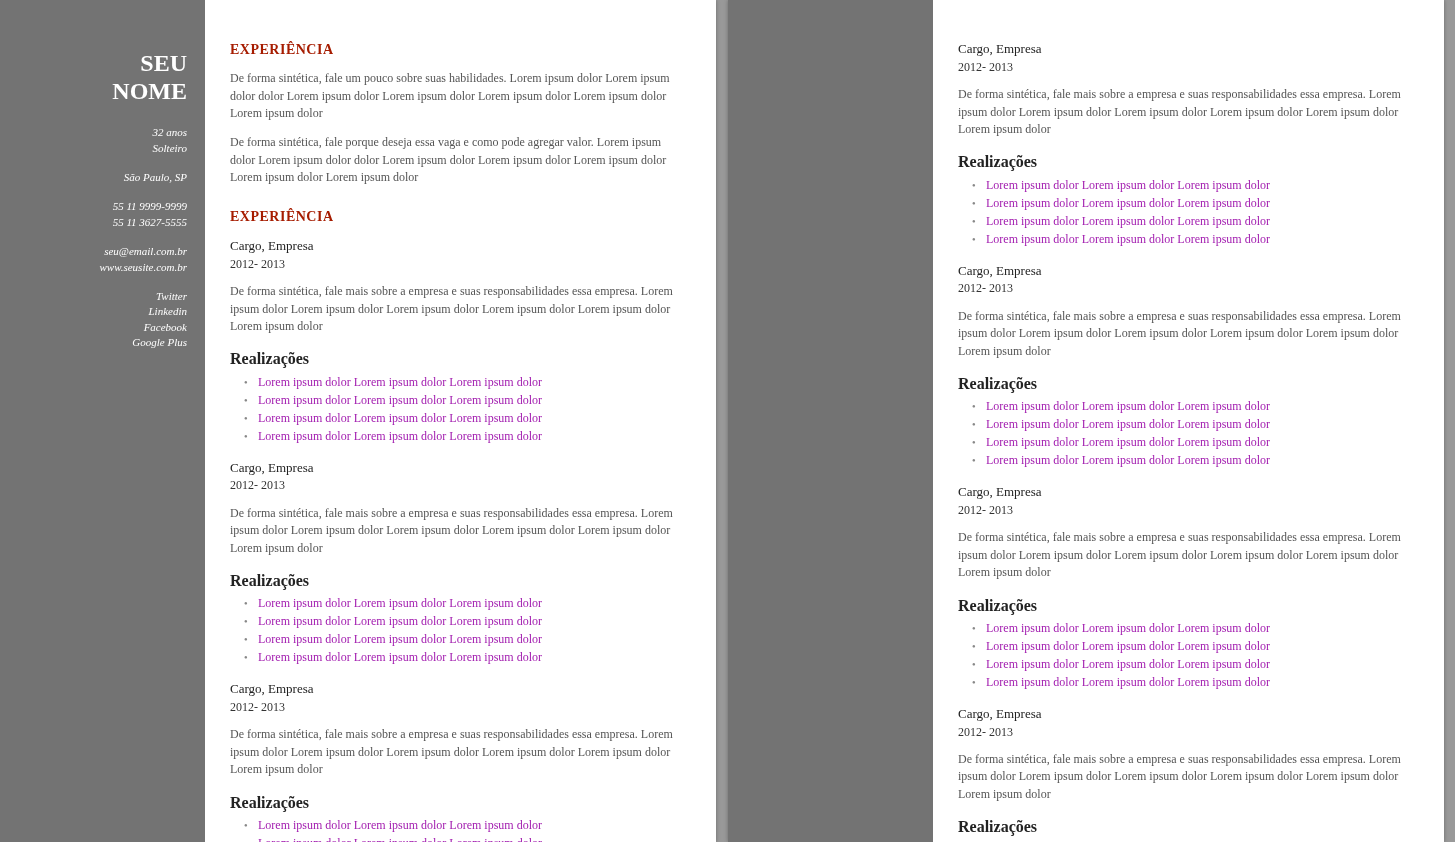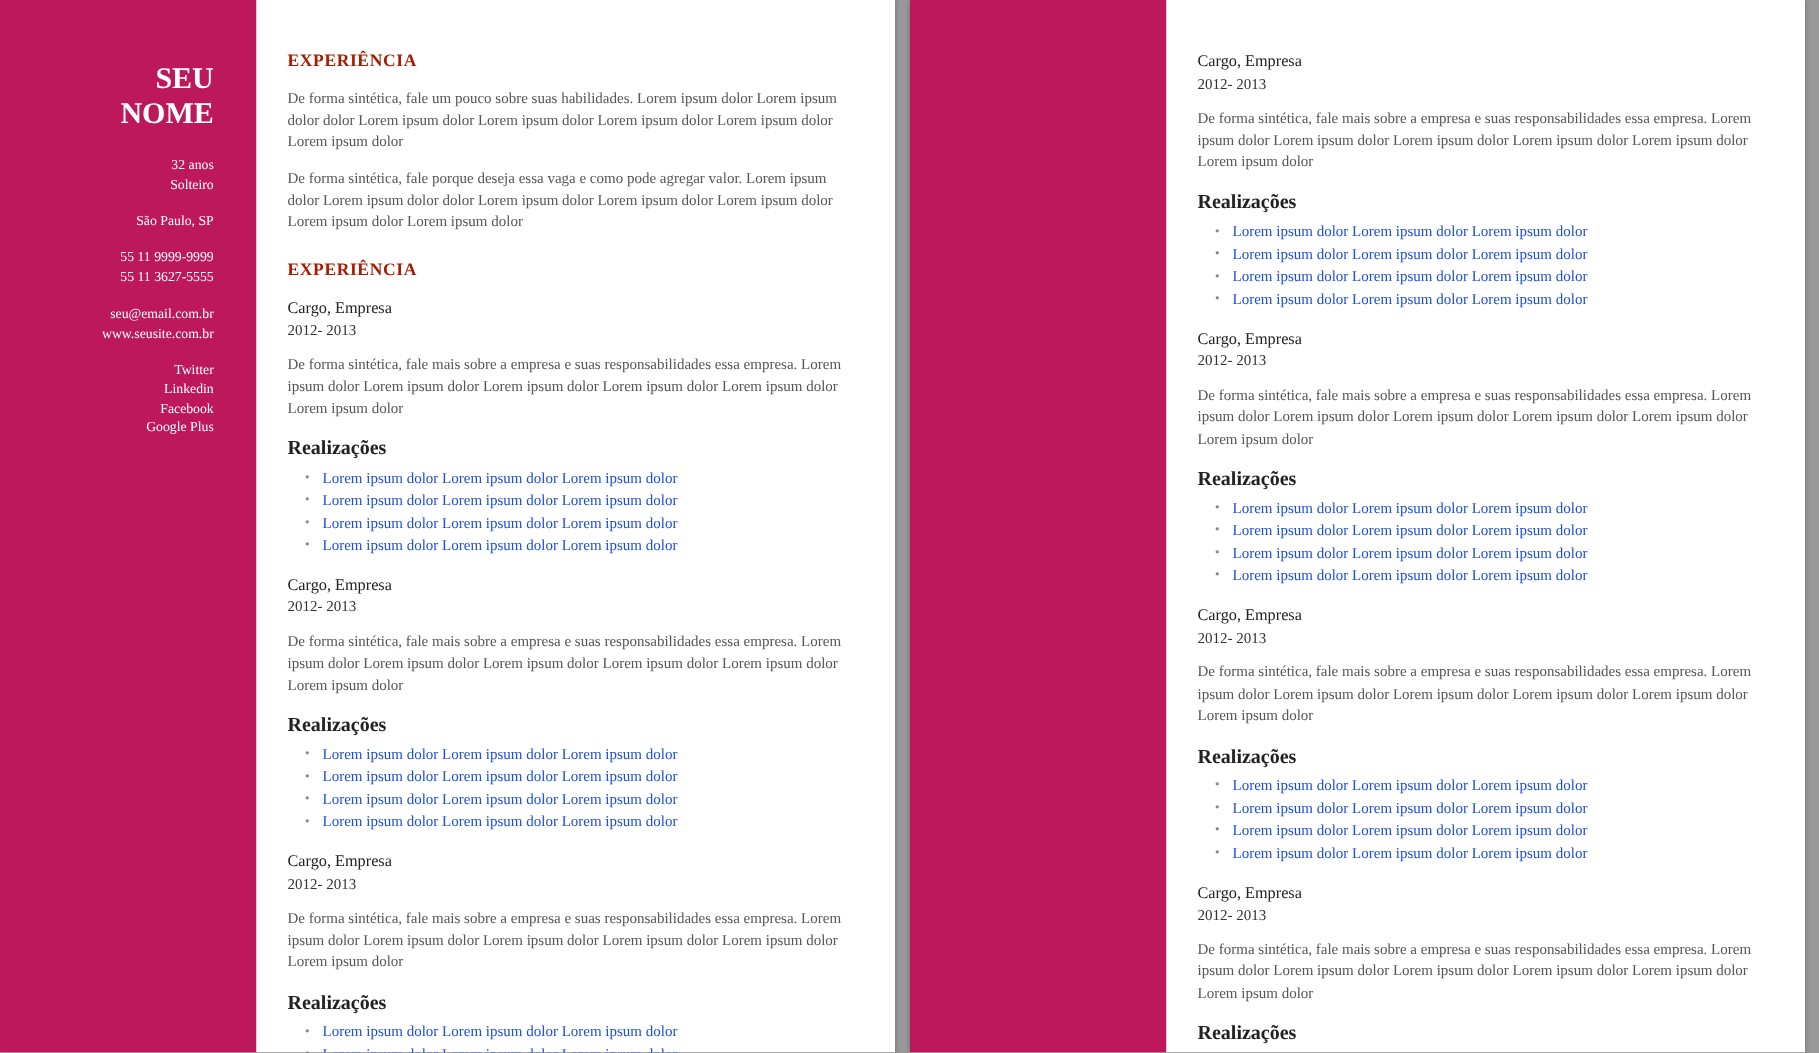--- a/index.html
+++ b/index.html
@@ -14,57 +14,57 @@
   }
   .page {
     background: #fff;
     height: 842px;
     display: flex;
     box-shadow: 0 0 4px rgba(0,0,0,0.3);
   }
   .page1 { width: 716px; }
   .page2 { width: 716px; }
   .sidebar {
-    background: #be185d;
+    background: #737373;
     width: 205px;
     color: #fff;
-    padding: 50px 34px 0 0;
+    padding: 50px 18px 0 0;
     text-align: right;
     font-size: 11px;
     line-height: 1.4;
   }
   .sidebar .name {
     font-size: 24px;
     font-weight: bold;
     line-height: 1.15;
     margin-bottom: 20px;
     font-family: Georgia, serif;
   }
-  .sidebar .block { margin-bottom: 14px; }
+  .sidebar .block { margin-bottom: 14px; font-style: italic; }
   .main {
     flex: 1;
     padding: 40px 30px 0 25px;
     color: #333;
     font-size: 12px;
     line-height: 1.45;
   }
   .main h2 {
     color: #a61c00;
     font-size: 14px;
     font-weight: bold;
     margin-bottom: 10px;
     letter-spacing: 0.5px;
   }
   .main p { margin-bottom: 12px; color: #555; }
   .job { margin-bottom: 14px; }
   .job-title { font-weight: normal; color: #222; font-size: 13px; }
   .job-dates { color: #333; margin-bottom: 10px; font-size: 12px; }
   .sub-h { font-weight: bold; color: #222; font-size: 16px; margin-bottom: 2px; }
   ul { list-style: none; padding-left: 28px; margin-bottom: 10px; }
-  ul li { position: relative; color: #1d4ed8; font-size: 12px; line-height: 1.5; }
+  ul li { position: relative; color: #a21caf; font-size: 12px; line-height: 1.5; }
   ul li::before {
     content: "●";
     font-size: 6px;
     color: #888;
     position: absolute;
     left: -14px;
     top: 5px;
   }
   .section { margin-bottom: 20px; }
 </style>

